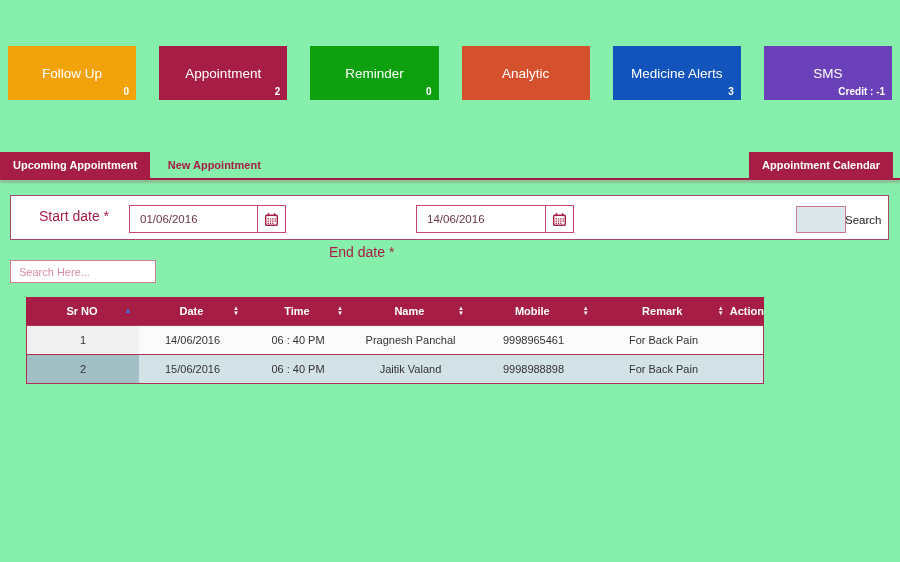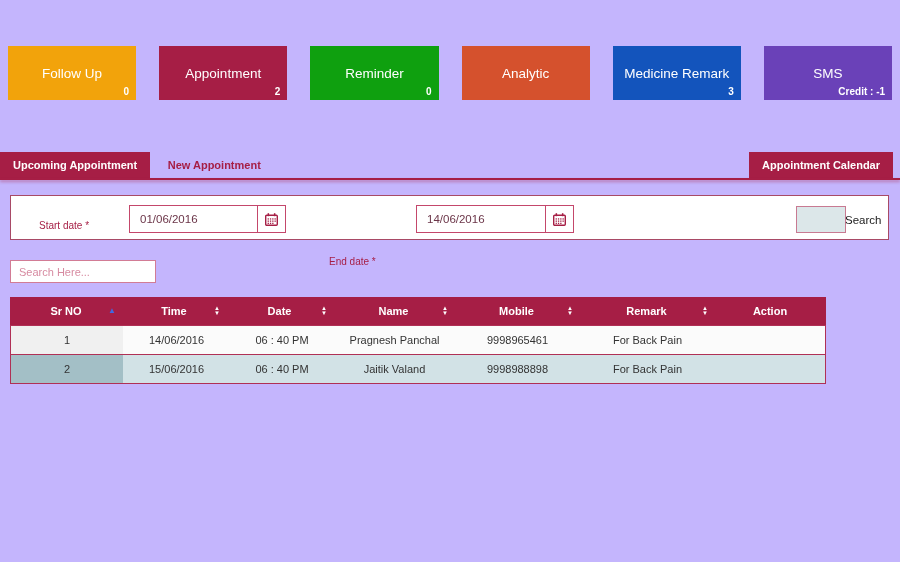--- a/index.html
+++ b/index.html
@@ -1,54 +1,54 @@
 <!DOCTYPE html>
 <html><head>
 <meta charset="utf-8">
 <style>
   * { margin:0; padding:0; box-sizing:border-box; }
   body { background:#fff; font-family:"Liberation Sans","DejaVu Sans",sans-serif; }
-  #app { position:relative; width:900px; height:562px; background:#c4b5fd; overflow:hidden; }
+  #app { position:relative; width:900px; height:562px; background:#86efac; overflow:hidden; }
 
   
   .tiles { position:absolute; left:8px; top:46px; width:884px; height:54px; display:flex; gap:23px; }
   .tile { flex:1; position:relative; color:#fff; display:flex; align-items:center; justify-content:center;
           font-size:13.5px; cursor:pointer; }
   .tile .badge { position:absolute; right:7px; bottom:3px; font-size:10px; font-weight:bold; }
 
   
   .tabbar { position:absolute; left:0; top:152px; width:900px; height:26px; }
   .tab { display:inline-block; height:26px; line-height:26px; padding:0 13px; font-size:11px; font-weight:bold; cursor:pointer; }
   .tab.active { background:#A61E45; color:#fff;text-align:center; }
   .tab.inactive { color:#A61E45; }
   .tab.right-btn { position:absolute; right:7px; top:0; background:#A61E45; color:#fff; }
   .tabline { position:absolute; left:0; top:178px; width:900px; height:2px; background:#A61E45;
              box-shadow:0 2px 3px rgba(166,30,69,0.45); }
 
   
   .filter { position:absolute; left:10px; top:195px; width:879px; height:45px; border:1px solid #A84A66; background:#fff; }
-  .filter .lbl { position:absolute; top:24px; font-size:10px; color:#A61E45; }
+  .filter .lbl { position:absolute; top:12px; font-size:14px; color:#A61E45; }
   .lbl-start { left:28px; }
   .lbl-end { left:318px;margin-top:36px; }
   .dategroup { position:absolute; top:9px; height:28px; display:flex; border:1.5px solid #C4476B; background:#fff; }
   .group-start { left:118px; width:157px; }
   .group-end { left:405px; width:158px; }
   .dategroup input { border:none; outline:none; flex:1; padding-left:10px; font-size:11.5px; color:#6B3548;
                      font-family:inherit; background:transparent; min-width:0; }
   .cal-addon { width:28px; border-left:1.5px solid #C4476B; display:flex; align-items:center; justify-content:center; cursor:pointer; }
   .search-btn { position:absolute; left:785px; top:10px; width:48px; height:27px; background:#DCE7E9;
                 border:1.5px solid #C87A92; font-size:11.5px; color:#222; font-family:inherit; cursor:pointer;padding-left:48px; }
 
   
   .quick-search { position:absolute; left:10px; top:260px; width:146px; height:23px; border:1.5px solid #D27C95;
                   padding-left:8px; font-size:11px; color:#6B3548; font-family:inherit; outline:none; }
   .quick-search::placeholder { color:#D78BA1; }
 
   
-  .grid { position:absolute; left:10px; top:297px; width:816px; font-size:11px; }
+  .grid { position:absolute; left:26px; top:297px; width:738px; font-size:11px; }
   .hrow { display:flex; height:28px; background:#A61E45; color:#fff; font-weight:bold; }
   .hcell { position:relative; display:flex; align-items:center; justify-content:center; cursor:pointer; }
   .sort { position:absolute; right:6px; top:50%; transform:translateY(-50%); display:flex; flex-direction:column;
           font-size:6px; line-height:5px; color:#fff; }
   .sort.asc-only { font-size:8px; line-height:8px; color:#4169E1; }
   .brow { display:flex; height:29px; border-top:1px solid #B03055; }
   .tbody { border-left:1px solid #B03055; border-right:1px solid #B03055; border-bottom:1px solid #B03055; }
   .bcell { display:flex; align-items:center; justify-content:center; color:#333; }
   .row-a .bcell { background:#FBFBFB; }
   .row-a .c0 { background:#F0F0F0; }
@@ -73,21 +73,21 @@
     </div>
     <div class="tile" style="background-color: rgb(15, 160, 15);">
       <span>Reminder</span>
       <span class="badge">0</span>
     </div>
     <div class="tile" style="background-color: rgb(213, 81, 45);">
       <span>Analytic</span>
       <span class="badge"></span>
     </div>
     <div class="tile" style="background-color: rgb(19, 84, 188);">
-      <span>Medicine Remark</span>
+      <span>Medicine Alerts</span>
       <span class="badge">3</span>
     </div>
     <div class="tile" style="background-color: rgb(106, 65, 184);">
       <span>SMS</span>
       <span class="badge">Credit : -1</span>
     </div>
   </div>
 
   <div class="tabbar">
     <span class="tab active">Upcoming Appointment</span>
@@ -149,29 +149,29 @@
   </div>
 
   <input class="quick-search" type="text" placeholder="Search Here..." style="">
 
   <div class="grid">
     <div class="hrow">
       <div class="hcell c0">
         <span>Sr NO</span>
         <span class="sort asc-only">▲</span>
       </div>
+      <div class="hcell c1">
+        <span>Date</span>
+        <span class="sort">
+            <span>▲</span>
+            <span>▼</span>
+          </span>
+      </div>
       <div class="hcell c2">
         <span>Time</span>
-        <span class="sort">
-            <span>▲</span>
-            <span>▼</span>
-          </span>
-      </div>
-      <div class="hcell c1">
-        <span>Date</span>
         <span class="sort">
             <span>▲</span>
             <span>▼</span>
           </span>
       </div>
       <div class="hcell c3">
         <span>Name</span>
         <span class="sort">
             <span>▲</span>
             <span>▼</span>

